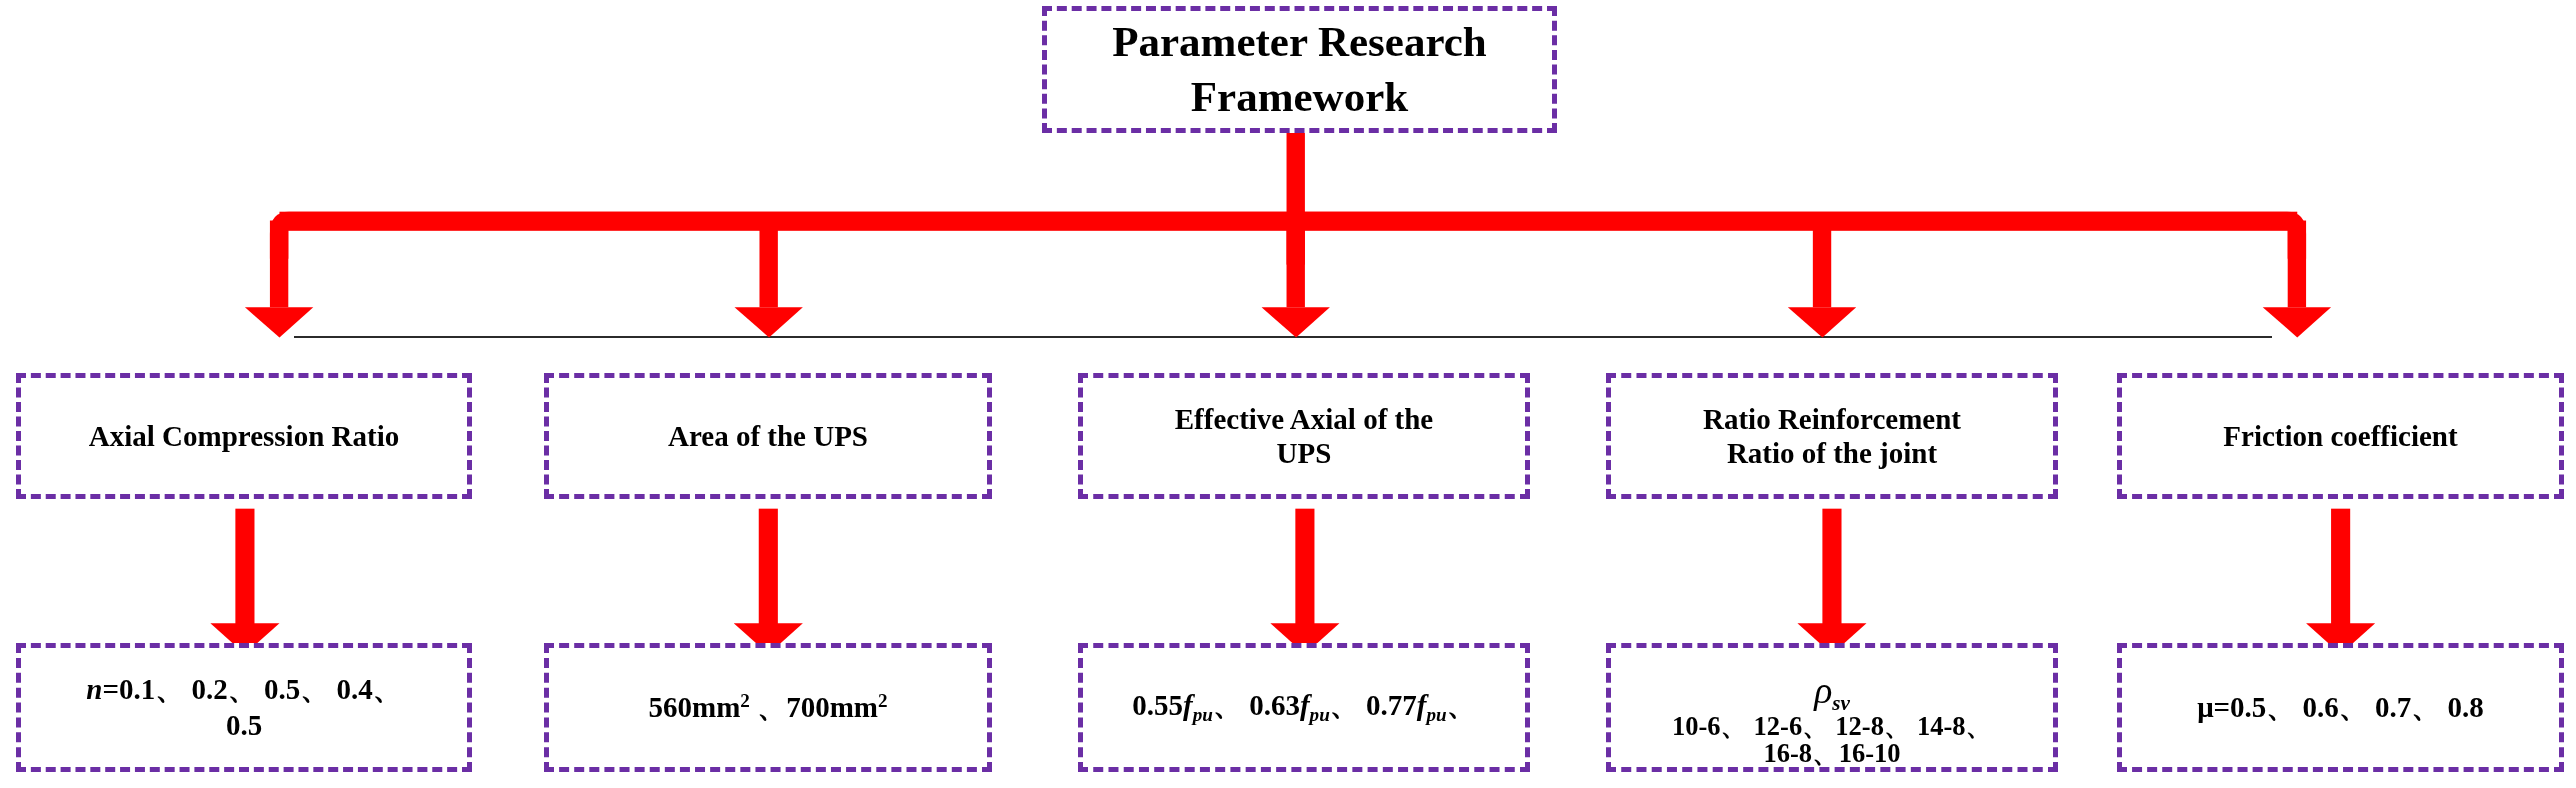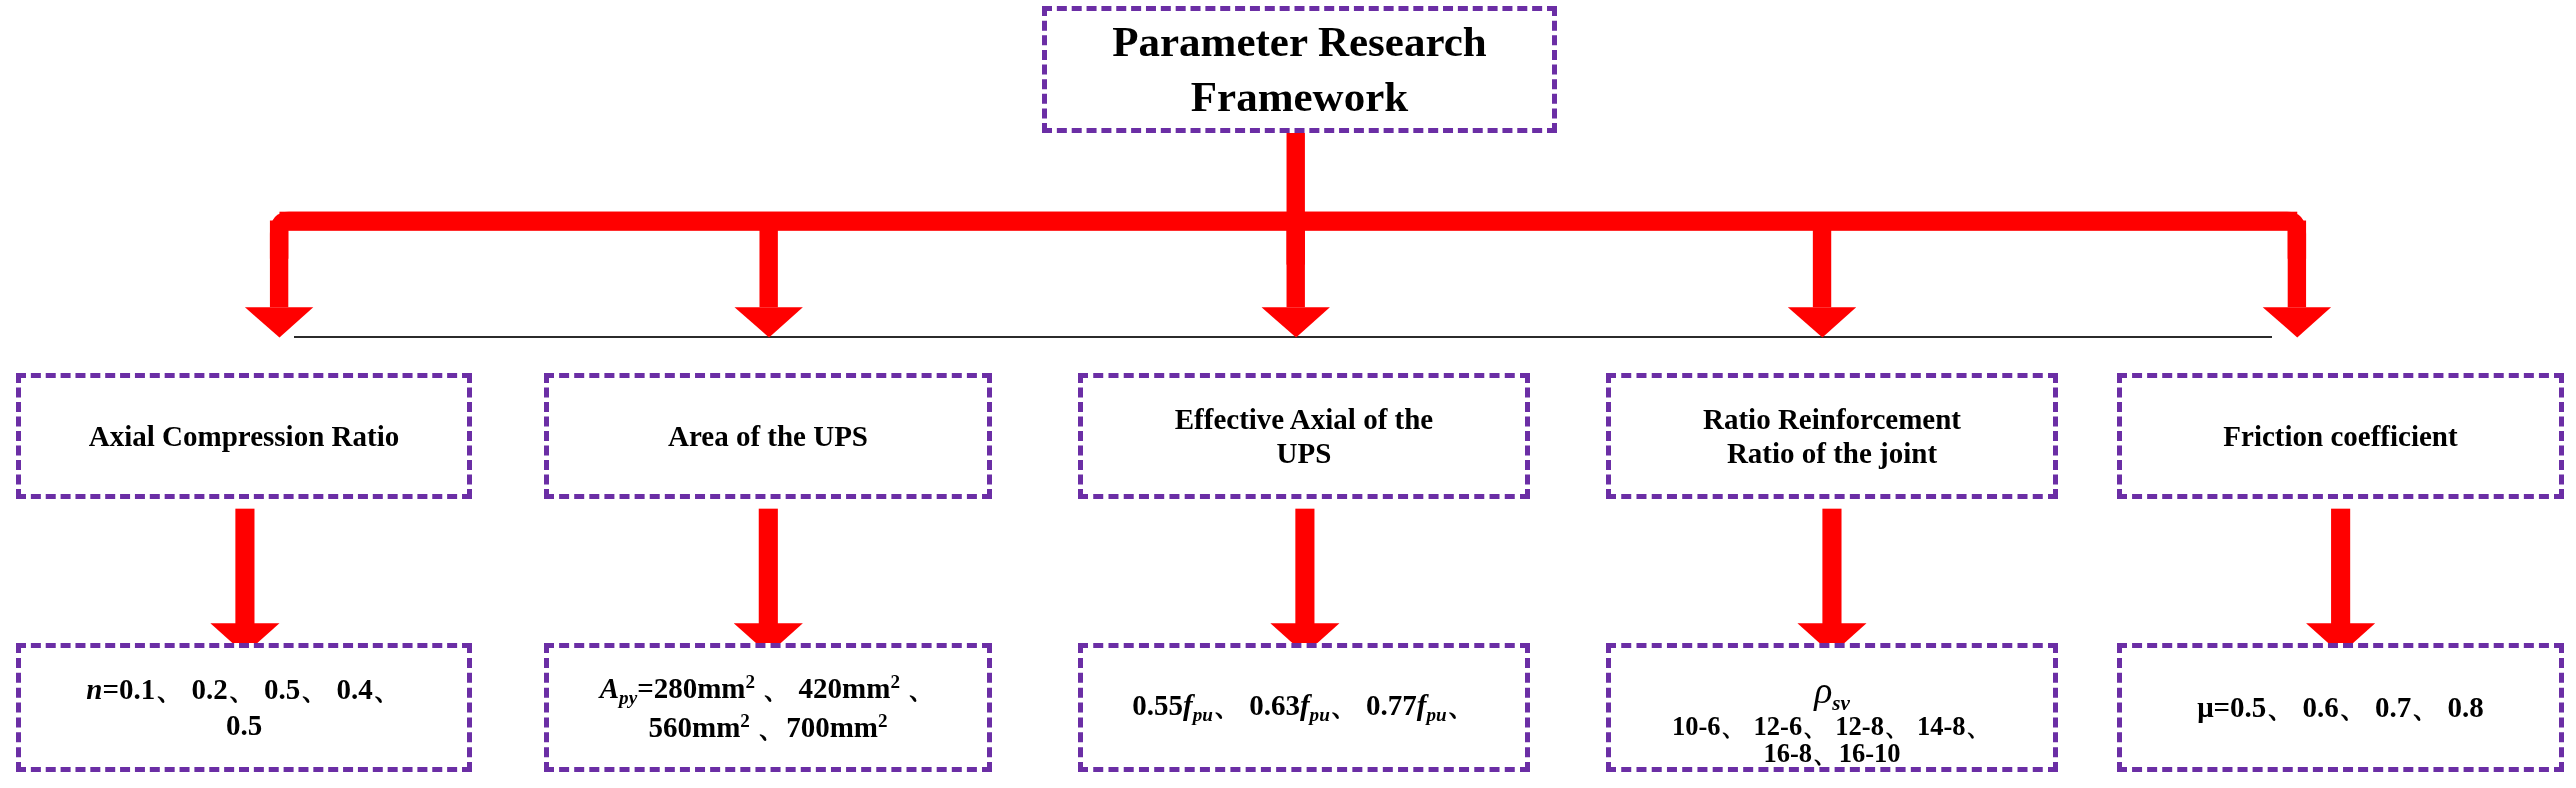--- a/index.html
+++ b/index.html
@@ -205,21 +205,20 @@
 
   <div class="box val-box" id="val-box-0">
     <div class="inner">
       <span class="vtxt"><span class="ital">n</span>=<span>0.1</span>、 <span>0.2</span>、 <span>0.5</span>、 <span>0.4</span>、</span>
       <span class="vtxt"><span>0.5</span></span>
     </div>
   </div>
 
   <div class="box val-box" id="val-box-1">
     <div class="inner">
-      <span class="vtxt"><span class="ital">A</span><sub class="sb">py</sub>=280mm<sup class="sp">2</sup> 、 420mm<sup class="sp">2</sup> 、</span>
       <span class="vtxt">560mm<sup class="sp">2</sup> 、700mm<sup class="sp">2</sup></span>
     </div>
   </div>
 
   <div class="box val-box" id="val-box-2">
     <div class="inner">
       <span class="vtxt">0.55<span class="ital">f</span><sub class="sb">pu</sub>、 0.63<span class="ital">f</span><sub class="sb">pu</sub>、 0.77<span class="ital">f</span><sub class="sb">pu</sub>、</span>
     </div>
   </div>
 

